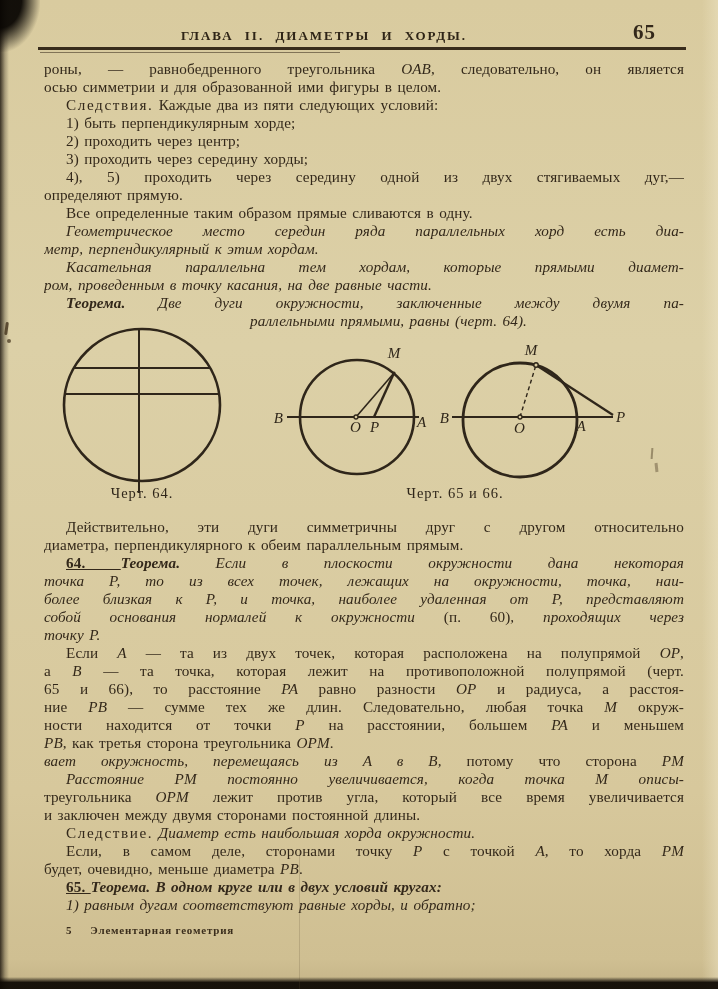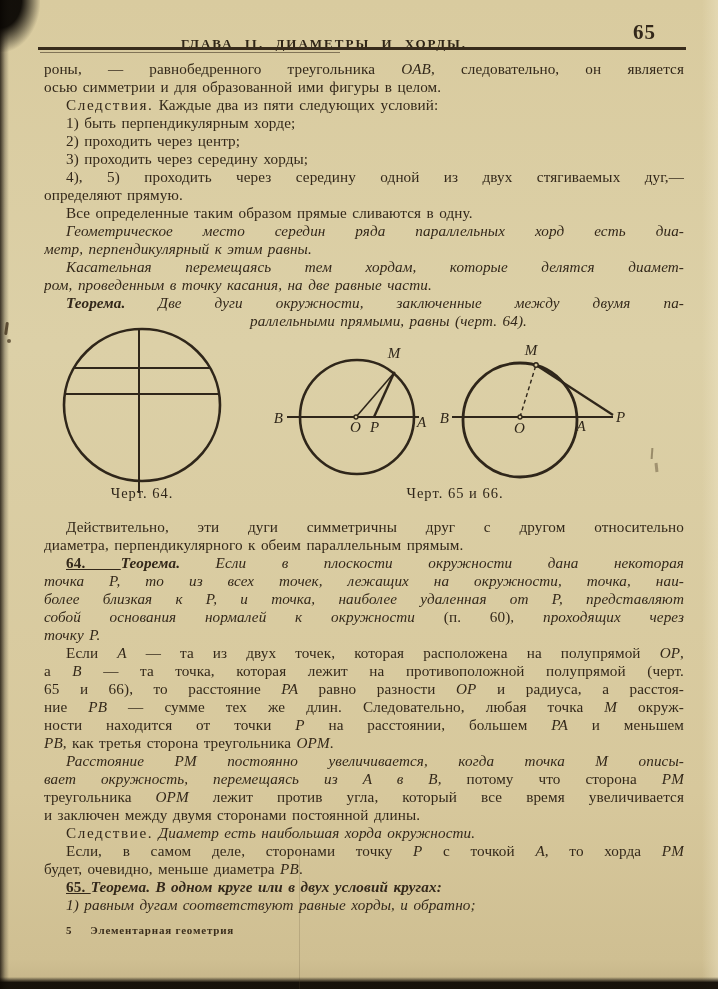--- a/index.html
+++ b/index.html
@@ -2,21 +2,21 @@
 <html><head>
 <meta charset="utf-8">
 <style>
   html,body{margin:0;padding:0;background:#888;}
   .page{
     position:relative;width:718px;height:989px;overflow:hidden;
     background:linear-gradient(180deg,#d9cb9f 0%,#dcd0a7 35%,#d7c89c 80%,#cfbf92 97%,#c4b387 100%);
     font-family:"Liberation Serif","DejaVu Serif",serif;color:#33281a;
   }
   
-  .hdr-title{position:absolute;top:36px;left:0;right:70px;text-align:center;
+  .hdr-title{position:absolute;top:28px;left:0;right:70px;text-align:center;
     font-size:13px;font-weight:bold;letter-spacing:2px;word-spacing:6px;color:#2f2517;}
   .pagenum{position:absolute;top:20px;left:633px;font-size:21px;font-weight:bold;letter-spacing:1px;}
   .hdr-rule{position:absolute;top:47px;left:38px;width:648px;height:2.5px;background:#382c1c;}
   .hdr-rule2{position:absolute;top:52px;left:40px;width:300px;height:1px;background:rgba(56,44,28,.55);}
   
   .body-col{position:absolute;top:60px;left:44px;width:640px;}
   .ln{font-size:15.2px;line-height:18px;height:18px;overflow:hidden;word-spacing:1.5px;letter-spacing:.1px;}
   .ln.j{text-align:justify;text-align-last:justify;}
   .ln.ind{text-indent:22px;}
   .it{font-style:italic;}
@@ -71,22 +71,22 @@
         <div class="ln j"><span>роны, — равнобедренного треугольника </span><span class="it">OAB</span><span>, следовательно, он является</span></div>
         <div class="ln"><span>осью симметрии и для образованной ими фигуры в целом.</span></div>
         <div class="ln ind"><span class="spc">Следствия.</span><span> Каждые два из пяти следующих условий:</span></div>
         <div class="ln ind"><span>1) быть перпендикулярным хорде;</span></div>
         <div class="ln ind"><span>2) проходить через центр;</span></div>
         <div class="ln ind"><span>3) проходить через середину хорды;</span></div>
         <div class="ln ind j"><span>4), 5) проходить через середину одной из двух стягиваемых дуг,—</span></div>
         <div class="ln"><span>определяют прямую.</span></div>
         <div class="ln ind"><span>Все определенные таким образом прямые сливаются в одну.</span></div>
         <div class="ln ind j"><span class="it">Геометрическое место середин ряда параллельных хорд есть диа-</span></div>
-        <div class="ln"><span class="it">метр, перпендикулярный к этим равны.</span></div>
-        <div class="ln ind j"><span class="it">Касательная перемещаясь тем хордам, которые делятся диамет-</span></div>
+        <div class="ln"><span class="it">метр, перпендикулярный к этим хордам.</span></div>
+        <div class="ln ind j"><span class="it">Касательная параллельна тем хордам, которые прямыми диамет-</span></div>
         <div class="ln"><span class="it">ром, проведенным в точку касания, на две равные части.</span></div>
         <div class="ln ind j"><span class="bdit">Теорема.</span><span class="it"> Две дуги окружности, заключенные между двумя па-</span></div>
         <div class="ln" style="padding-left: 206px;"><span class="it">раллельными прямыми, равны (черт. 64).</span></div>
       </div>
 
     <div class="figblock">
       <svg class="figsvg" viewBox="0 0 718 190">
 
         <g stroke="#2f261a" fill="none">
           <ellipse cx="142" cy="79" rx="78" ry="76" stroke-width="2.6"></ellipse>
@@ -134,22 +134,22 @@
         <div class="ln j"><span class="it">точка P, то из всех точек, лежащих на окружности, точка, наи-</span></div>
         <div class="ln j"><span class="it">более близкая к P, и точка, наиболее удаленная от P, представляют</span></div>
         <div class="ln j"><span class="it">собой основания нормалей к окружности </span><span>(п. 60)</span><span class="it">, проходящих через</span></div>
         <div class="ln"><span class="it">точку P.</span></div>
         <div class="ln ind j"><span>Если </span><span class="it">A</span><span> — та из двух точек, которая расположена на полупрямой </span><span class="it">OP</span><span>,</span></div>
         <div class="ln j"><span>а </span><span class="it">B</span><span> — та точка, которая лежит на противоположной полупрямой (черт.</span></div>
         <div class="ln j"><span>65 и 66), то расстояние </span><span class="it">PA</span><span> равно разности </span><span class="it">OP</span><span> и радиуса, а расстоя-</span></div>
         <div class="ln j"><span>ние </span><span class="it">PB</span><span> — сумме тех же длин. Следовательно, любая точка </span><span class="it">M</span><span> окруж-</span></div>
         <div class="ln j"><span>ности находится от точки </span><span class="it">P</span><span> на расстоянии, большем </span><span class="it">PA</span><span> и меньшем</span></div>
         <div class="ln"><span class="it">PB</span><span>, как третья сторона треугольника </span><span class="it">OPM</span><span>.</span></div>
+        <div class="ln j"><span class="it">вает окружность, перемещаясь из A в B, </span><span>потому что сторона </span><span class="it">PM</span></div>
         <div class="ln ind j"><span class="it">Расстояние PM постоянно увеличивается, когда точка M описы-</span></div>
-        <div class="ln j"><span class="it">вает окружность, перемещаясь из A в B, </span><span>потому что сторона </span><span class="it">PM</span></div>
         <div class="ln j"><span>треугольника </span><span class="it">OPM</span><span> лежит против угла, который все время увеличивается</span></div>
         <div class="ln"><span>и заключен между двумя сторонами постоянной длины.</span></div>
         <div class="ln ind"><span class="spc">Следствие.</span><span class="it"> Диаметр есть наибольшая хорда окружности.</span></div>
         <div class="ln ind j"><span>Если, в самом деле, сторонами точку </span><span class="it">P</span><span> с точкой </span><span class="it">A</span><span>, то хорда </span><span class="it">PM</span></div>
         <div class="ln"><span>будет, очевидно, меньше диаметра </span><span class="it">PB</span><span>.</span></div>
         <div class="ln ind"><span class="bd">65. </span><span class="bdit">Теорема. В одном круге или в двух условий кругах:</span></div>
         <div class="ln ind"><span class="it">1) равным дугам соответствуют равные хорды, и обратно;</span></div>
       </div>
 
     <div class="footer">

